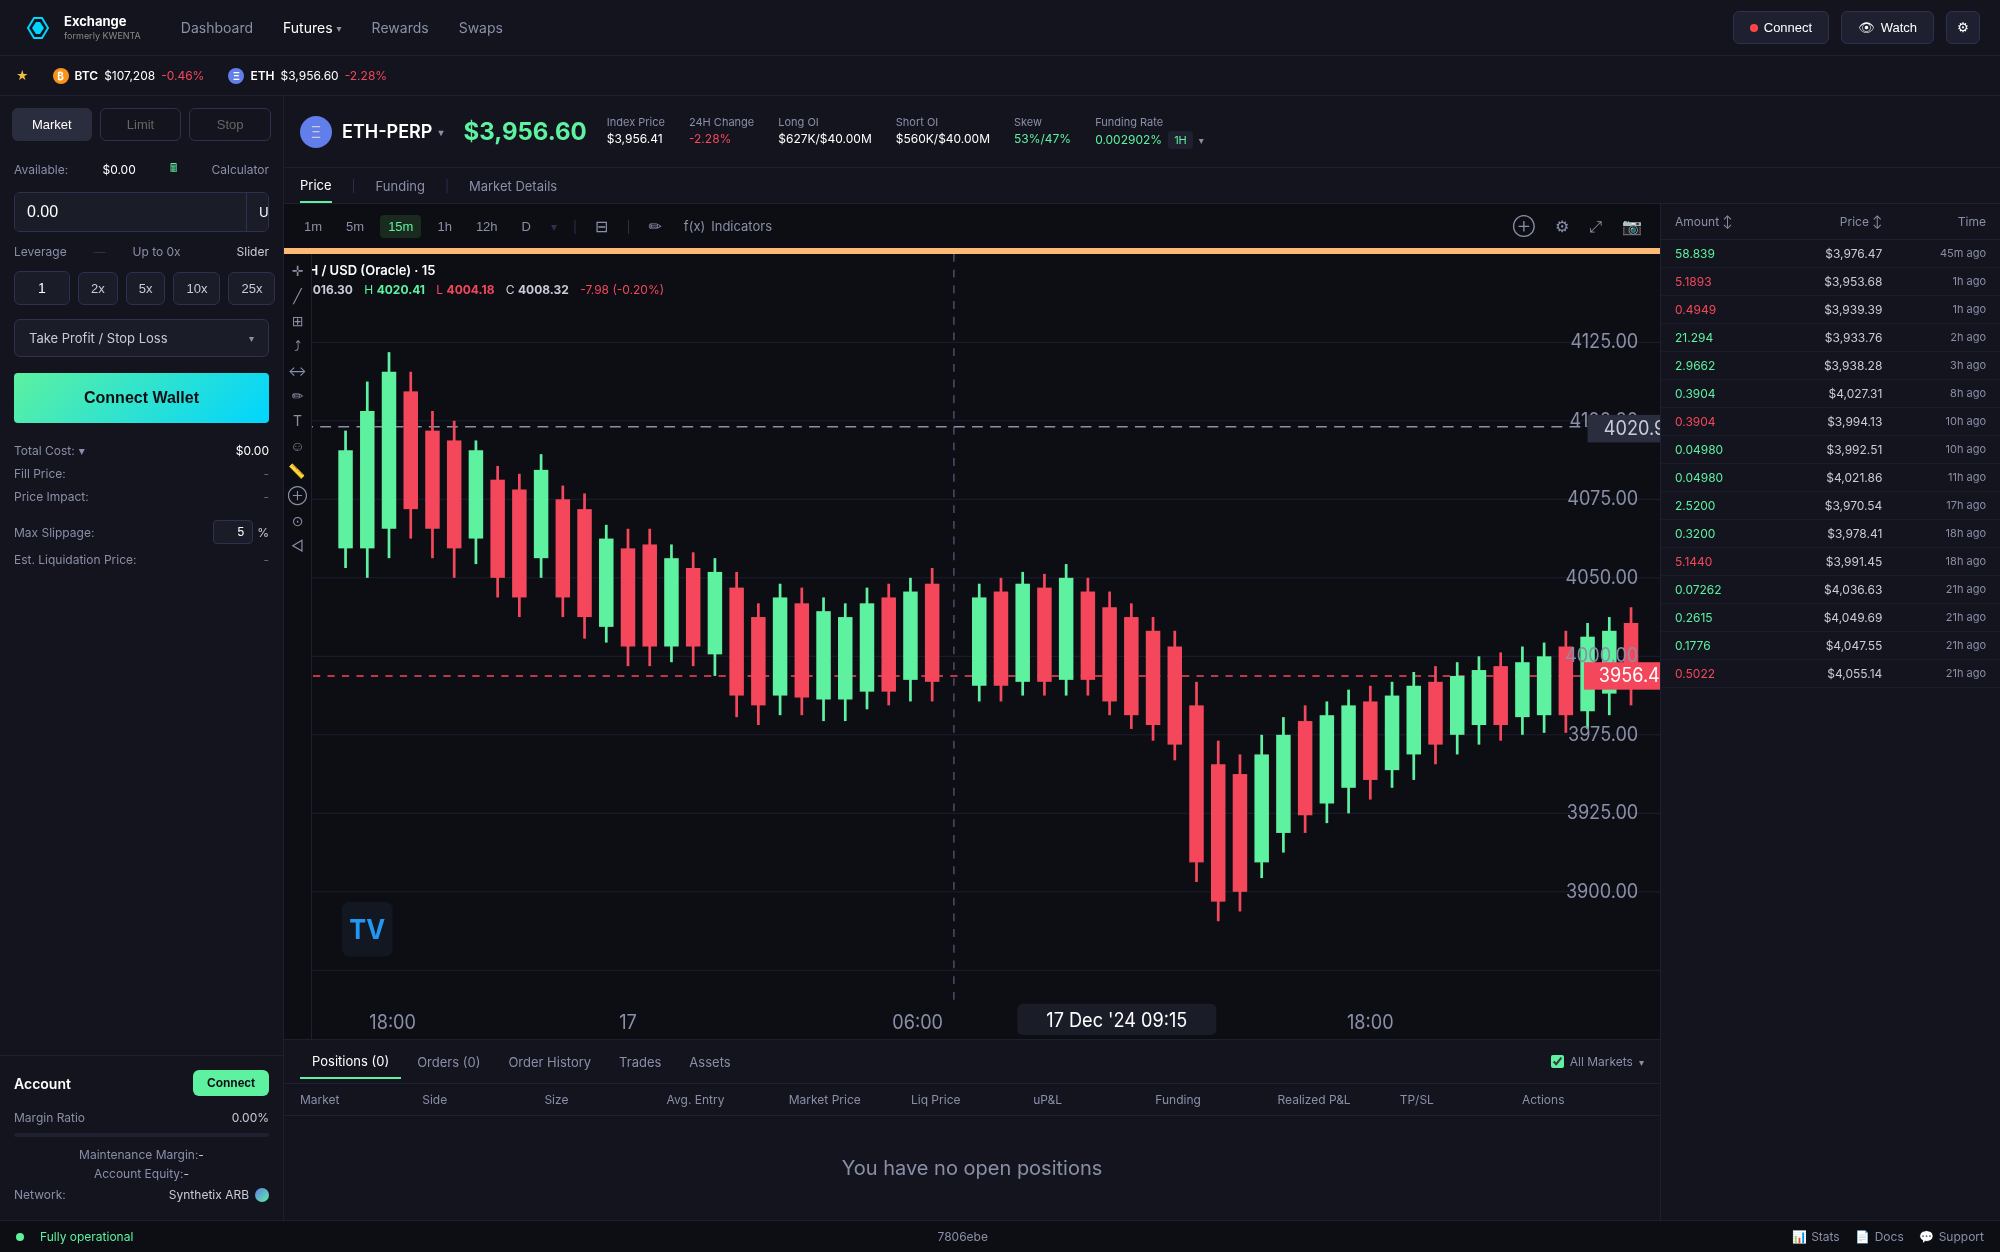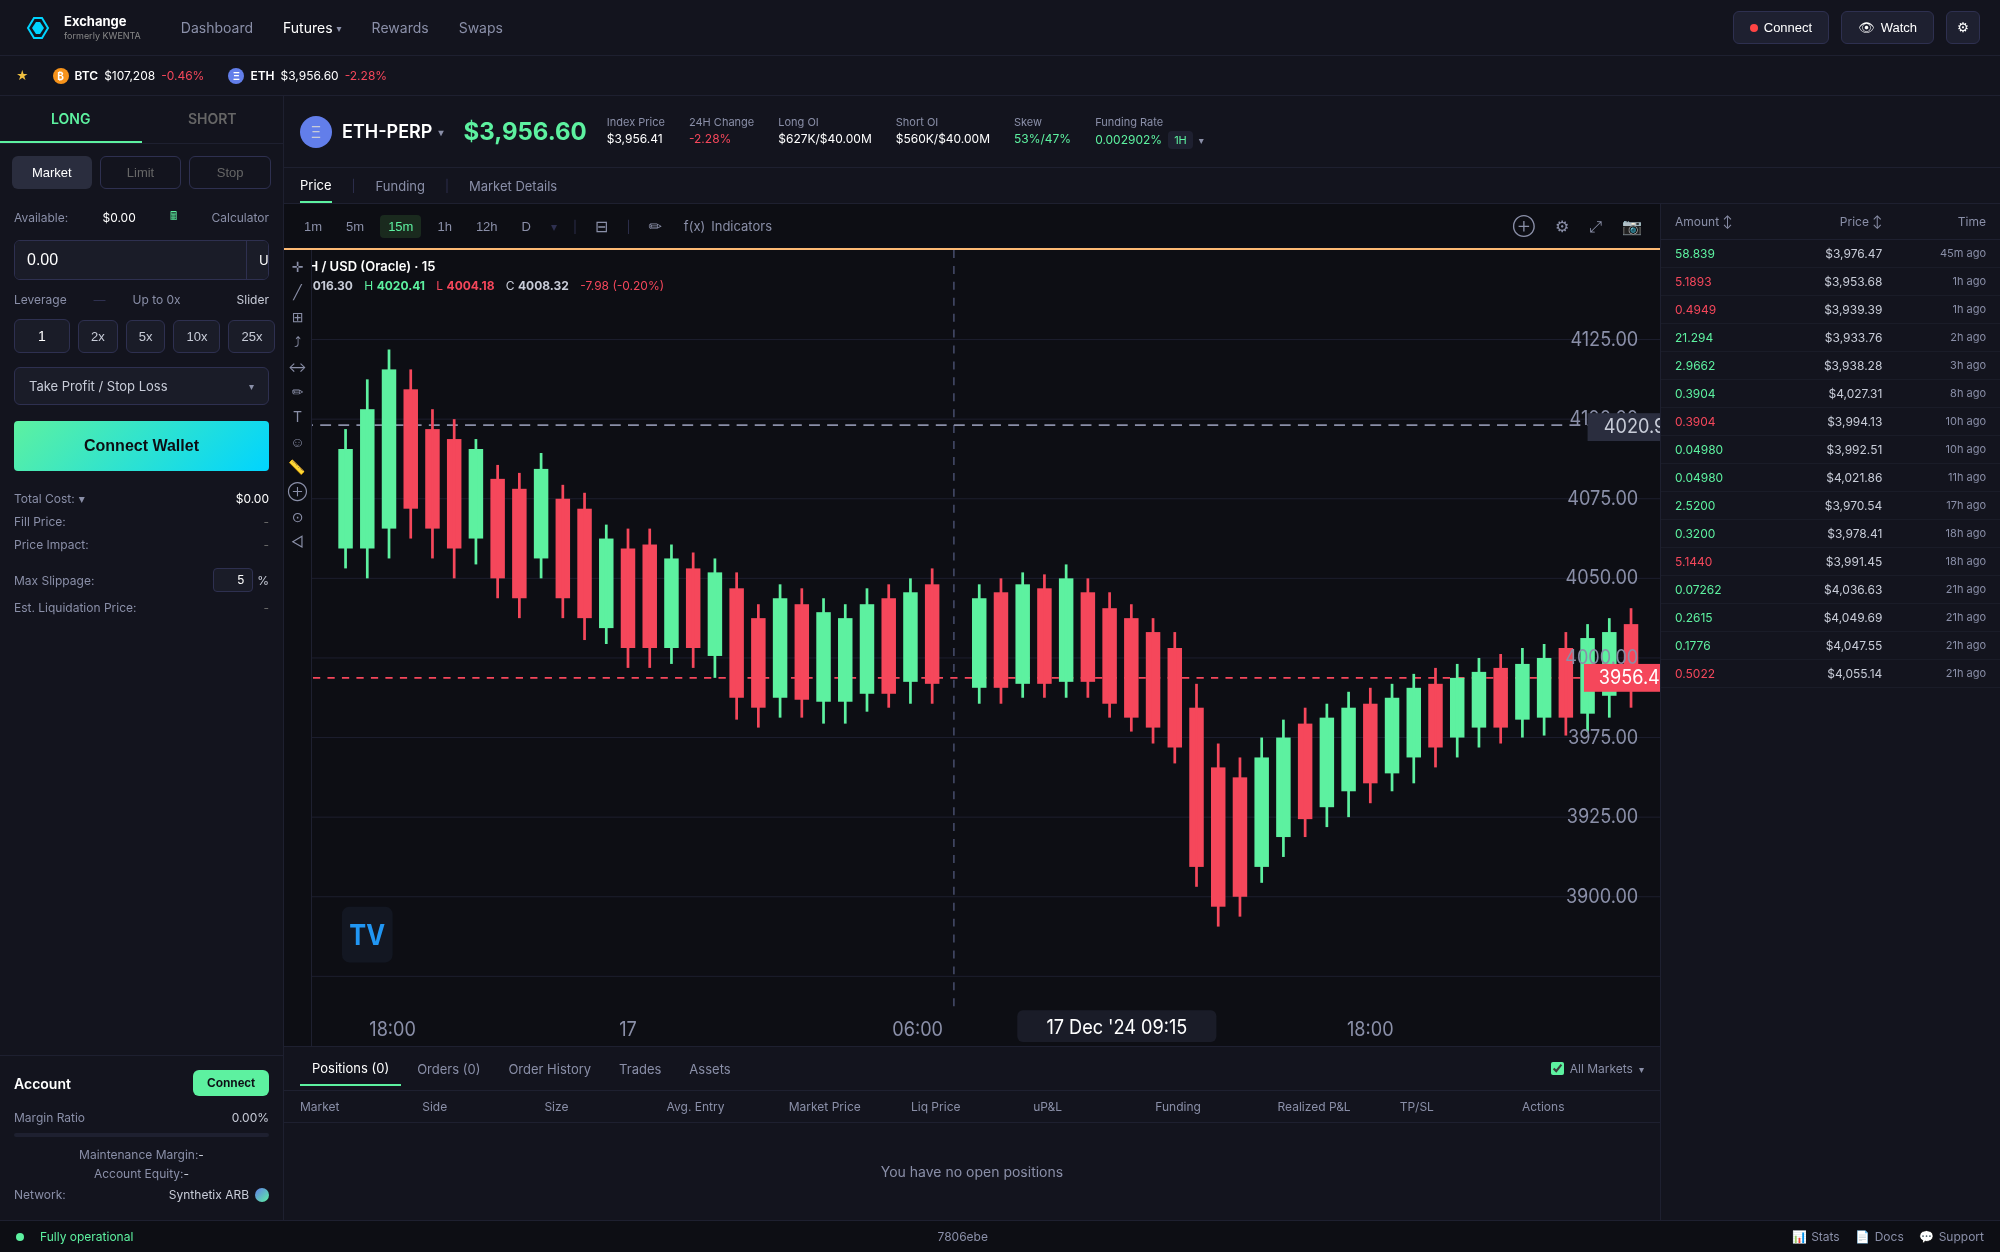--- a/index.html
+++ b/index.html
@@ -99,21 +99,21 @@
     .funding-rate { color: #5df1a0; font-size: 12px; }
     .tf-badge { background: #1e2030; color: #5df1a0; padding: 2px 6px; border-radius: 4px; font-size: 11px; cursor: pointer; }
 
     
     .chart-tabs { display: flex; align-items: center; border-bottom: 1px solid #1e2030; background: #13141e; padding: 0 16px; height: 36px; gap: 20px; }
     .chart-tab { color: #8a8fa8; font-size: 13px; cursor: pointer; padding: 8px 0; }
     .chart-tab.active { color: #fff; border-bottom: 2px solid #5df1a0; }
     .chart-tab-sep { color: #2e3050; }
 
     
-    .chart-toolbar { display: flex; align-items: center; padding: 8px 12px; gap: 8px; background: #0d0e14; border-bottom: 2px solid #fdba74; }
+    .chart-toolbar { display: flex; align-items: center; padding: 8px 12px; gap: 8px; background: #0d0e14; border-bottom: 6px solid #fdba74; }
     .tf-btn { background: transparent; border: none; color: #8a8fa8; padding: 4px 8px; border-radius: 4px; cursor: pointer; font-size: 13px; }
     .tf-btn.active { color: #5df1a0; background: #1a2a1e; }
     .tf-sep { color: #2e3050; margin: 0 4px; }
     .toolbar-icon { color: #8a8fa8; cursor: pointer; padding: 4px 6px; font-size: 16px; }
     .indicators-btn { display: flex; align-items: center; gap: 6px; color: #8a8fa8; cursor: pointer; font-size: 13px; padding: 4px 8px; }
     .toolbar-right { margin-left: auto; display: flex; gap: 8px; }
 
     
     .chart-canvas { flex: 1; position: relative; overflow: hidden; background: #0d0e14; }
 
@@ -133,21 +133,21 @@
 
     
     .bottom-panel { background: #13141e; border-top: 1px solid #1e2030; }
     .bottom-tabs { display: flex; align-items: center; padding: 0 16px; height: 44px; border-bottom: 1px solid #1e2030; gap: 4px; }
     .btm-tab { color: #8a8fa8; font-size: 13px; cursor: pointer; padding: 8px 12px; }
     .btm-tab.active { color: #fff; border-bottom: 2px solid #5df1a0; }
     .all-markets { margin-left: auto; display: flex; align-items: center; gap: 6px; color: #8a8fa8; font-size: 12px; }
     .all-markets input[type=checkbox] { accent-color: #5df1a0; }
     .bottom-table-header { display: flex; padding: 8px 16px; border-bottom: 1px solid #1e2030; }
     .btm-col { color: #8a8fa8; font-size: 12px; flex: 1; }
-    .positions-empty { display: flex; align-items: center; justify-content: center; padding: 40px; color: #8a8fa8; font-size: 14px; }
+    .positions-empty { display: flex; align-items: center; justify-content: center; padding: 40px; color: #8a8fa8; font-size: 20px; }
 
     
     .footer { background: #0d0e14; border-top: 1px solid #1e2030; height: 32px; display: flex; align-items: center; padding: 0 16px; gap: 16px; }
     .status-dot { width: 8px; height: 8px; border-radius: 50%; background: #5df1a0; }
     .status-text { color: #5df1a0; font-size: 12px; }
     .footer-hash { color: #8a8fa8; font-size: 12px; flex: 1; text-align: center; }
     .footer-links { display: flex; gap: 16px; margin-left: auto; }
     .footer-link { color: #8a8fa8; font-size: 12px; cursor: pointer; display: flex; align-items: center; gap: 4px; }
 
     
@@ -212,24 +212,20 @@
     <span class="ticker-icon eth-icon">Ξ</span>
     <span class="ticker-name">ETH</span>
     <span class="ticker-price">$3,956.60</span>
     <span class="ticker-change neg">-2.28%</span>
   </div>
 </div>
 
 <div class="main">
 
   <div class="left-panel">
-    <div class="long-short-tabs">
-      <div class="ls-tab long">LONG</div>
-      <div class="ls-tab short">SHORT</div>
-    </div>
     <div class="order-types">
       <button class="order-btn active">Market</button>
       <button class="order-btn inactive">Limit</button>
       <button class="order-btn inactive">Stop</button>
     </div>
     <div class="panel-row">
       <span class="panel-label">Available:</span>
       <span class="panel-value">$0.00</span>
       <span class="calc-icon">🖩</span>
       <span class="panel-label" style="color:#8a8fa8;cursor:pointer;">Calculator</span>

